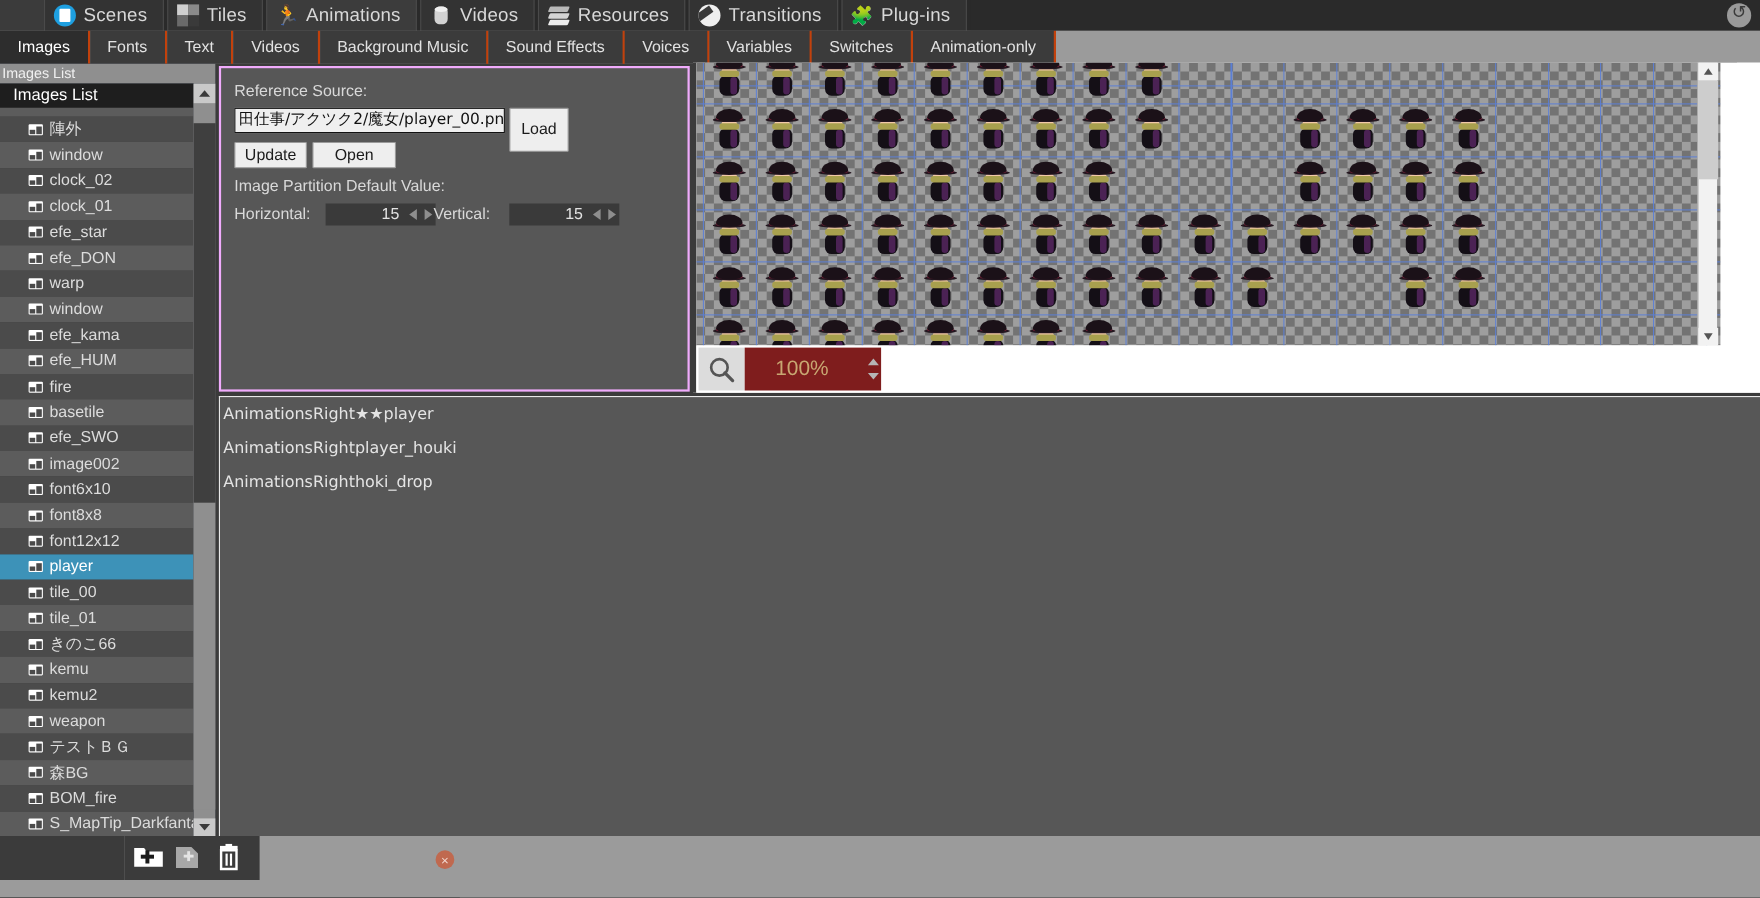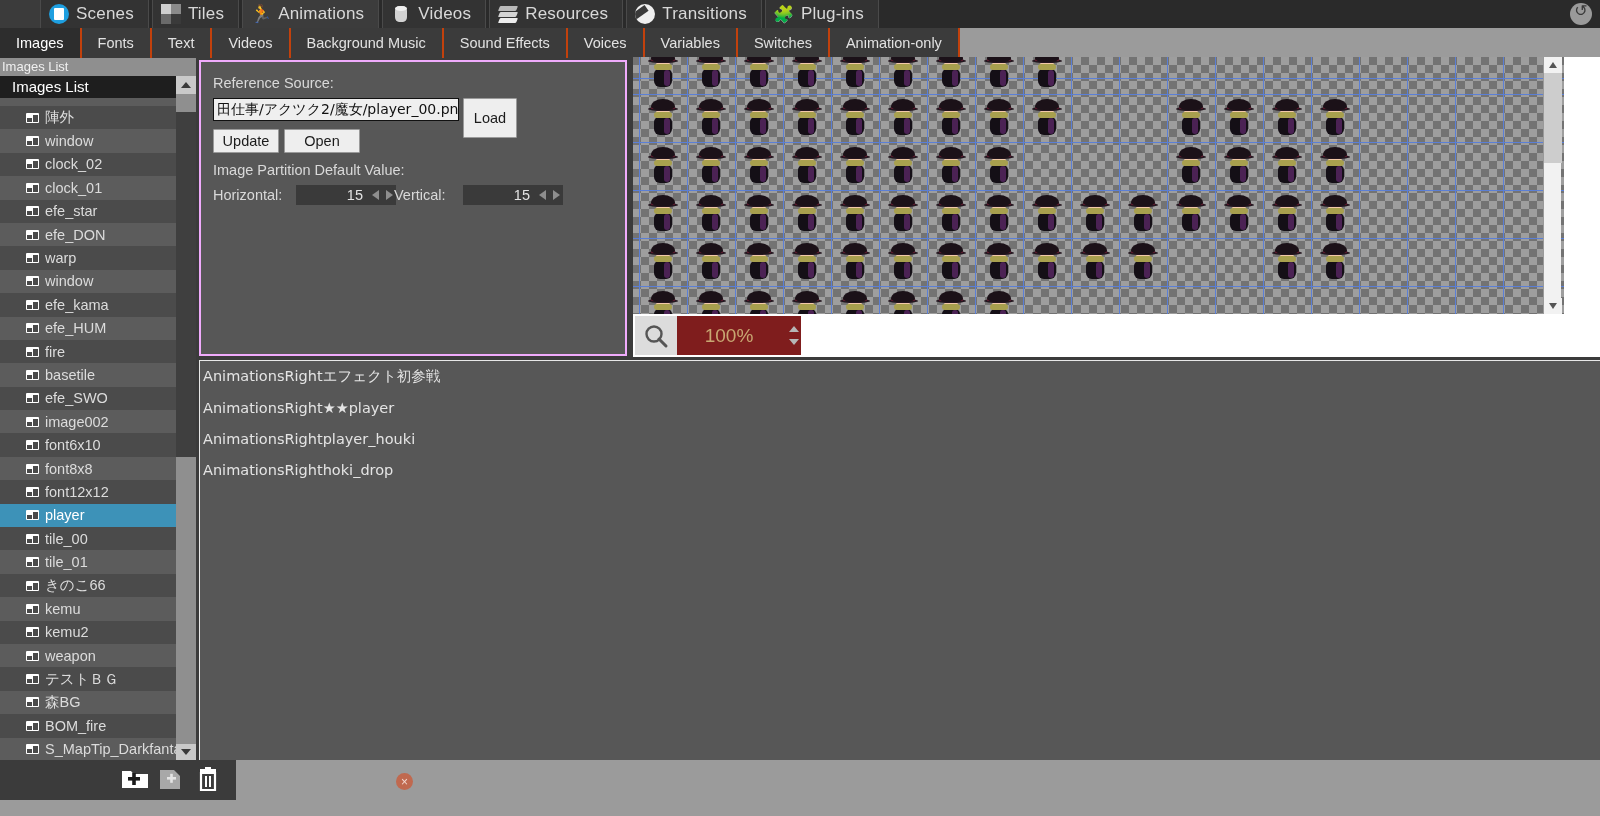--- a/index.html
+++ b/index.html
@@ -1193,21 +1193,20 @@
         <span class="spin">
             <i class="u"></i>
             <i class="d"></i>
           </span>
       </div>
     </div>
   </div>
 
   <div class="animlist">
     <div id="anim-rows">
-        <div class="anim-row">AnimationsRightエフェクト初参戦</div>
         <div class="anim-row">AnimationsRight★★player</div>
         <div class="anim-row">AnimationsRightplayer_houki</div>
         <div class="anim-row">AnimationsRighthoki_drop</div>
       </div>
   </div>
 
   <div class="bottombar">
     <div class="bb-leftedge"></div>
 
     <div class="bb-tools">

